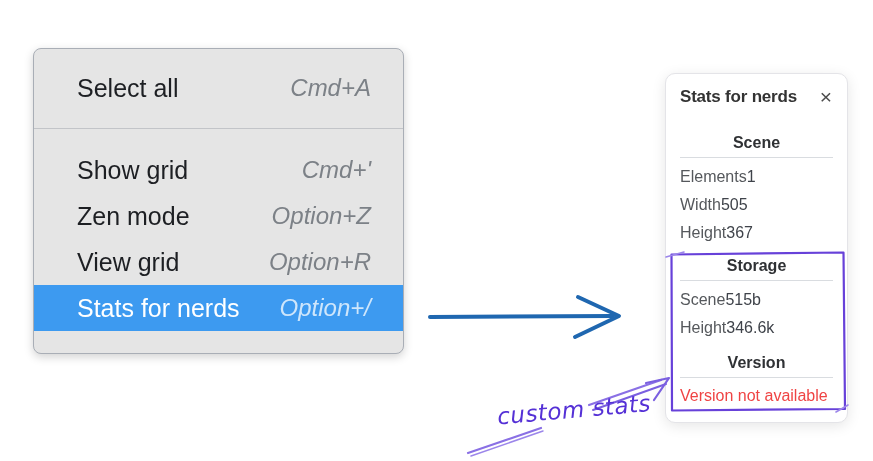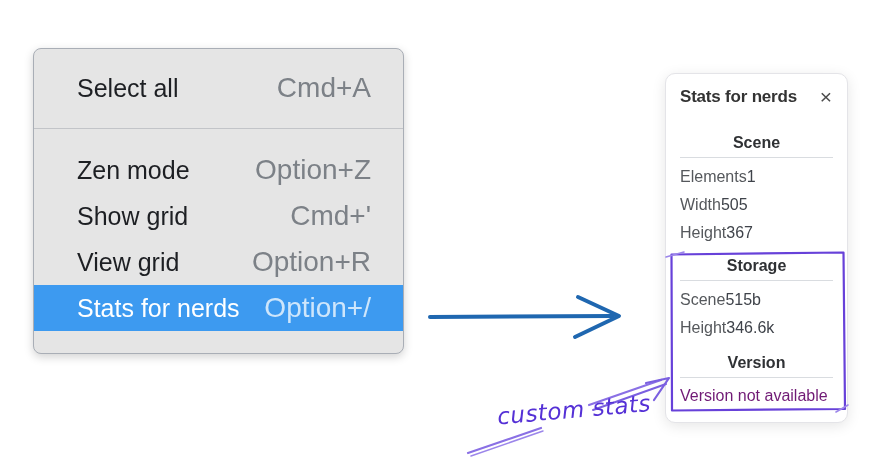--- a/index.html
+++ b/index.html
@@ -15,21 +15,21 @@
     background:#e5e5e5;border:1px solid #a9aeb6;border-radius:8px;
     box-shadow:0 3px 10px rgba(0,0,0,.18);
   }
   .menu-section-1{padding:16px 0 17px;}
   .menu-section-2{padding:18px 0 22px;}
   .menu-divider{height:1px;background:#c2c4c8;}
   .menu-item{
     height:46px;display:flex;align-items:center;justify-content:space-between;
     padding:0 32px 0 43px;font-size:25px;color:#1d1f23;cursor:default;
   }
-  .mi-shortcut{color:#7c8187;font-size:28px;}
+  .mi-shortcut{color:#7c8187;font-size:24px;font-style:italic;}
   .menu-item.highlighted{background:#3d9af0;color:#ffffff;}
   .menu-item.highlighted .mi-shortcut{color:rgba(255,255,255,.75);}
 
   
   .stats-panel{
     position:absolute;left:665px;top:73px;width:183px;height:350px;box-sizing:border-box;
     background:#ffffff;border:1px solid #e4e4e8;border-radius:10px;
     box-shadow:0 3px 14px rgba(0,0,0,.10);
     padding:12px 14px;color:#4b4f54;font-size:16px;
   }
@@ -37,21 +37,21 @@
   .panel-title{font-weight:bold;font-size:17px;color:#333333;letter-spacing:-0.2px;}
   .panel-close{font-size:21px;line-height:20px;color:#4c4c4c;cursor:pointer;padding:0 1px;}
   .section-header{text-align:center;font-weight:bold;font-size:16px;color:#2f3134;height:22px;line-height:22px;}
   .sh-scene{margin-top:24px;}
   .sh-storage{margin-top:8px;}
   .sh-version{margin-top:10px;}
   .hr{border:none;border-top:1px solid #d9dce0;margin:3px 0 5px;}
   .stat-row{display:flex;align-items:center;height:28px;}
   .stat-label{color:#55585c;}
   .stat-value{color:#3f434a;}
-  .version-note{margin-top:5px;height:26px;line-height:26px;color:#701a75;white-space:nowrap;}
+  .version-note{margin-top:5px;height:26px;line-height:26px;color:#ef4444;white-space:nowrap;}
 
   
   .overlay-svg{position:absolute;left:0;top:0;pointer-events:none;}
   .custom-stats-label{
     position:absolute;left:497px;top:396px;width:170px;
     font-family:"DejaVu Sans", sans-serif;font-style:italic;font-weight:500;
     font-size:23px;color:#5531d6;transform:rotate(-5deg);letter-spacing:.5px;
     white-space:nowrap;
   }
 </style>
@@ -61,26 +61,26 @@
 <div class="context-menu">
   <div class="menu-section-1">
     <div class="menu-item">
       <span class="mi-label">Select all</span>
       <span class="mi-shortcut">Cmd+A</span>
     </div>
   </div>
   <div class="menu-divider"></div>
   <div class="menu-section-2">
     <div class="menu-item">
+      <span class="mi-label">Show grid</span>
+      <span class="mi-shortcut">Cmd+'</span>
+    </div>
+    <div class="menu-item">
       <span class="mi-label">Zen mode</span>
       <span class="mi-shortcut">Option+Z</span>
-    </div>
-    <div class="menu-item">
-      <span class="mi-label">Show grid</span>
-      <span class="mi-shortcut">Cmd+'</span>
     </div>
     <div class="menu-item">
       <span class="mi-label">View grid</span>
       <span class="mi-shortcut">Option+R</span>
     </div>
     <div class="menu-item highlighted">
       <span class="mi-label">Stats for nerds</span>
       <span class="mi-shortcut">Option+/</span>
     </div>
   </div>

